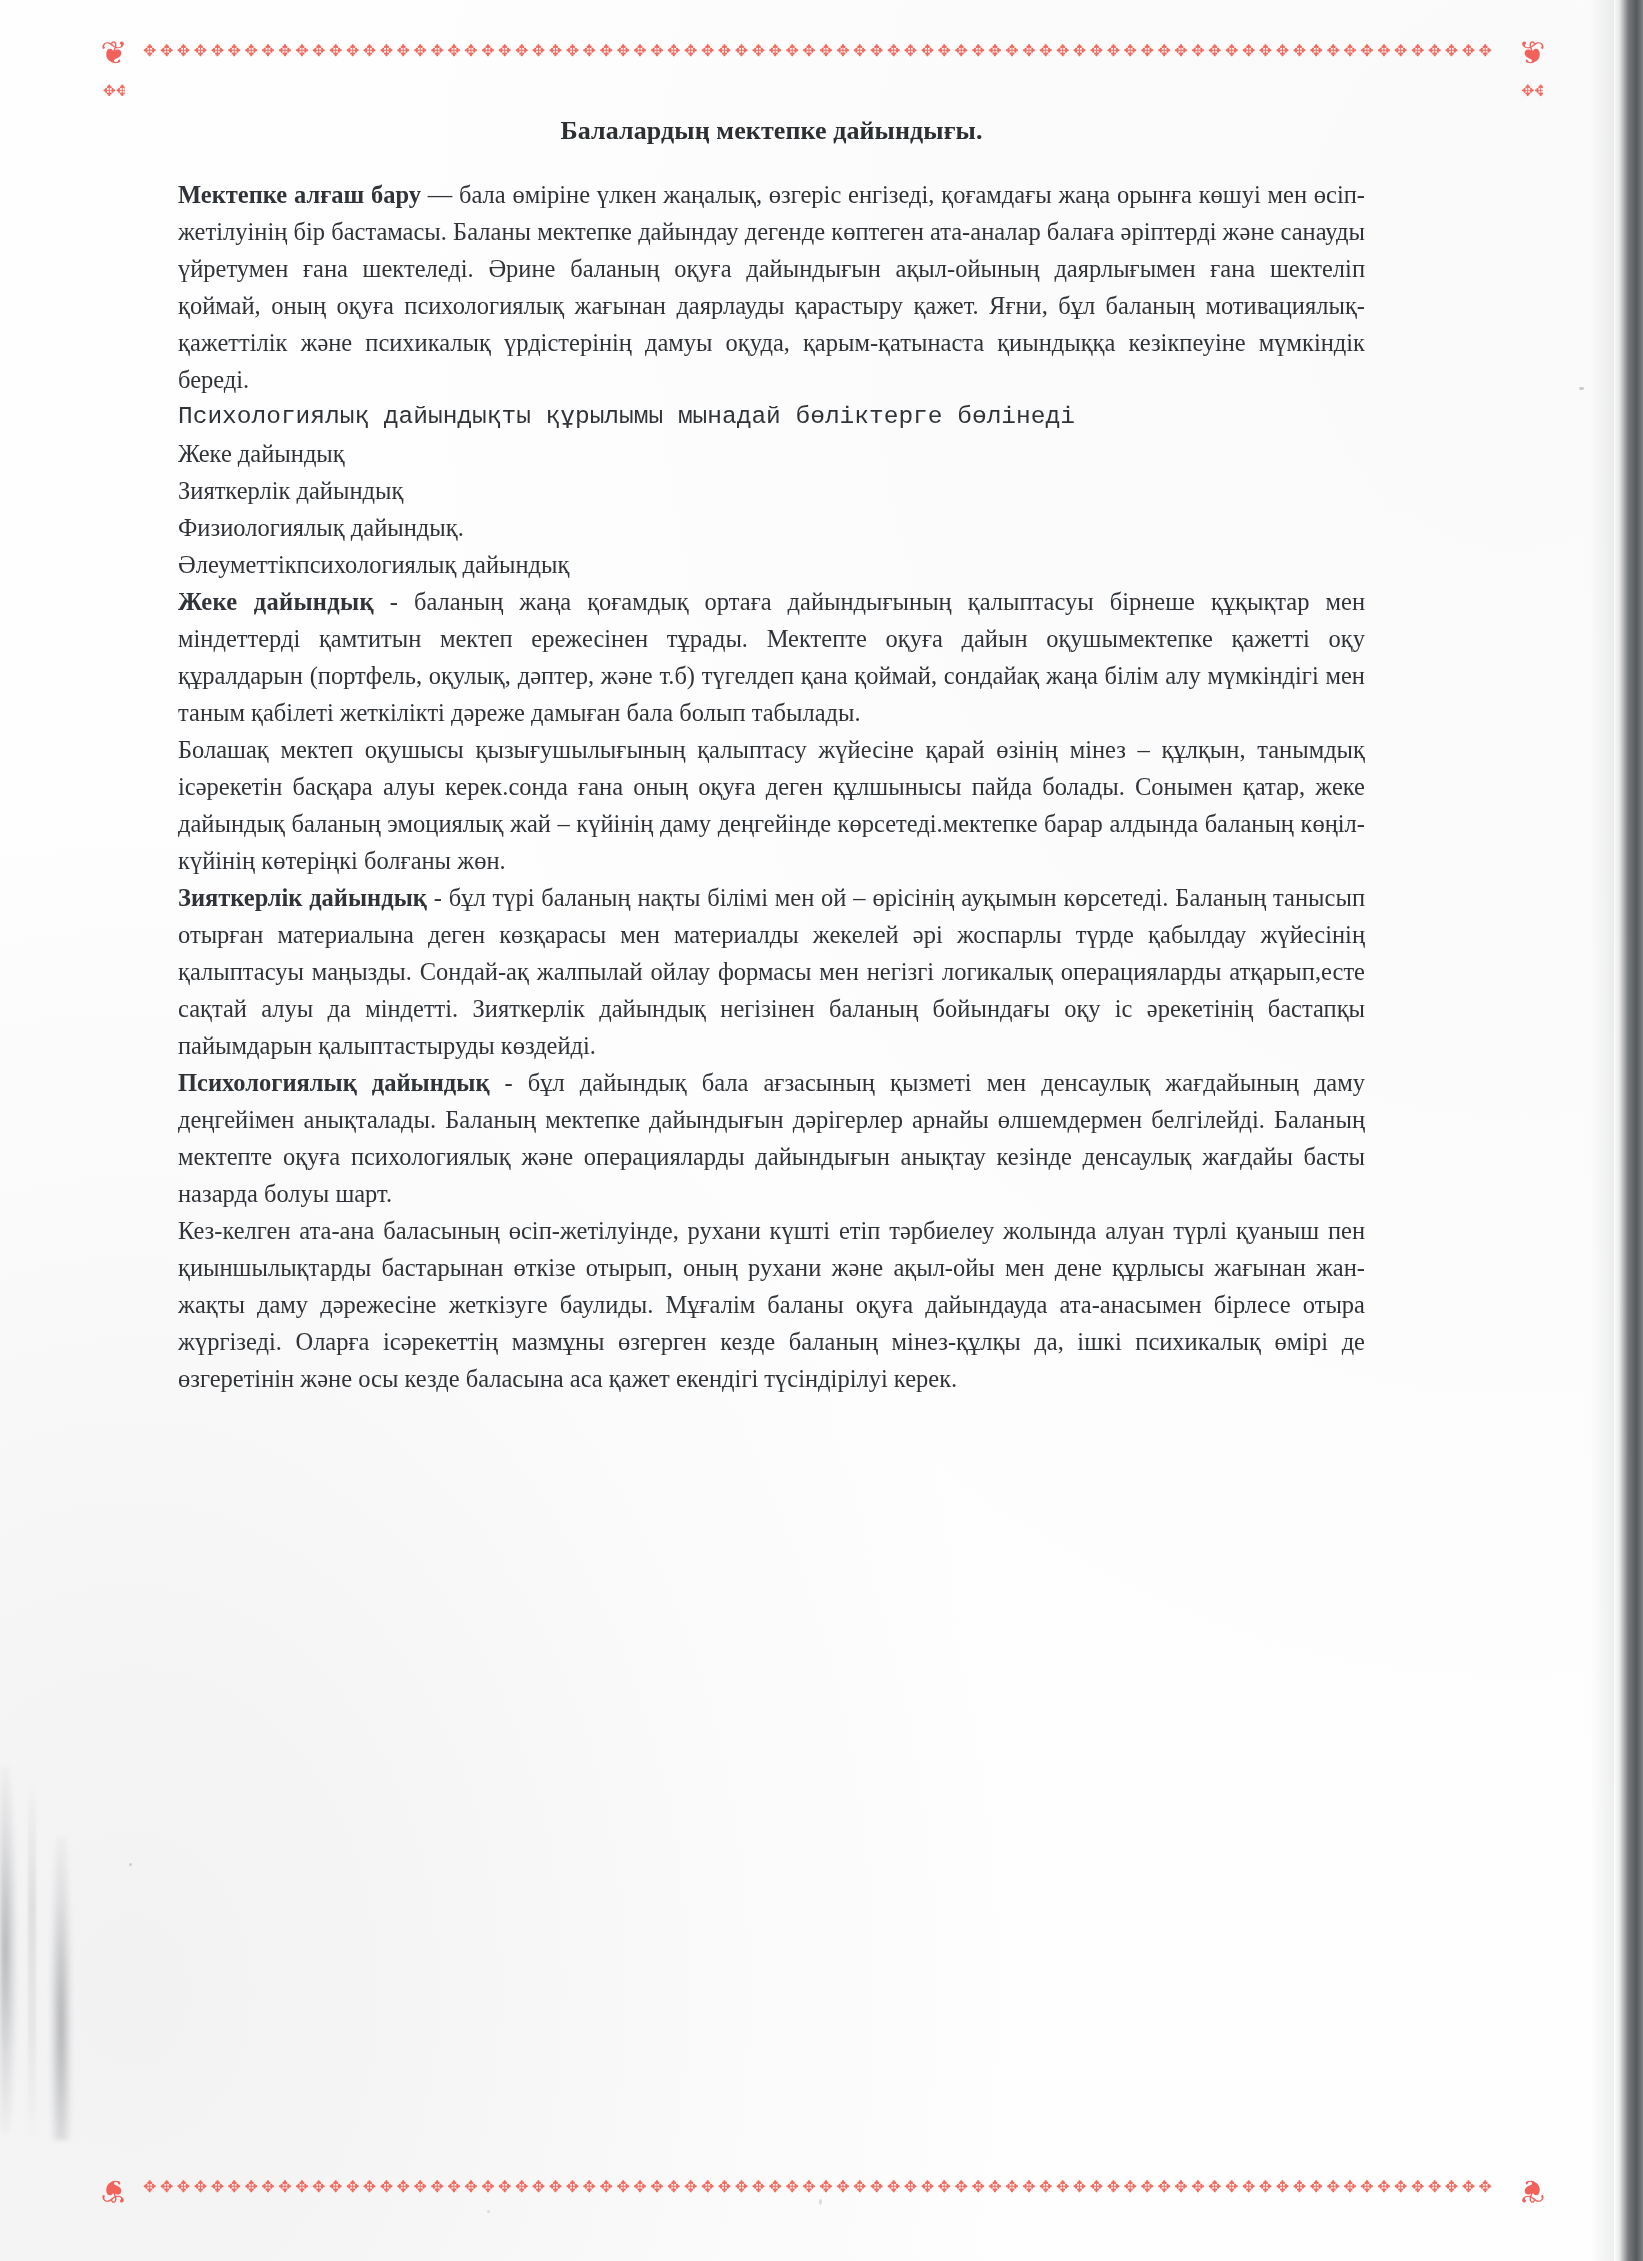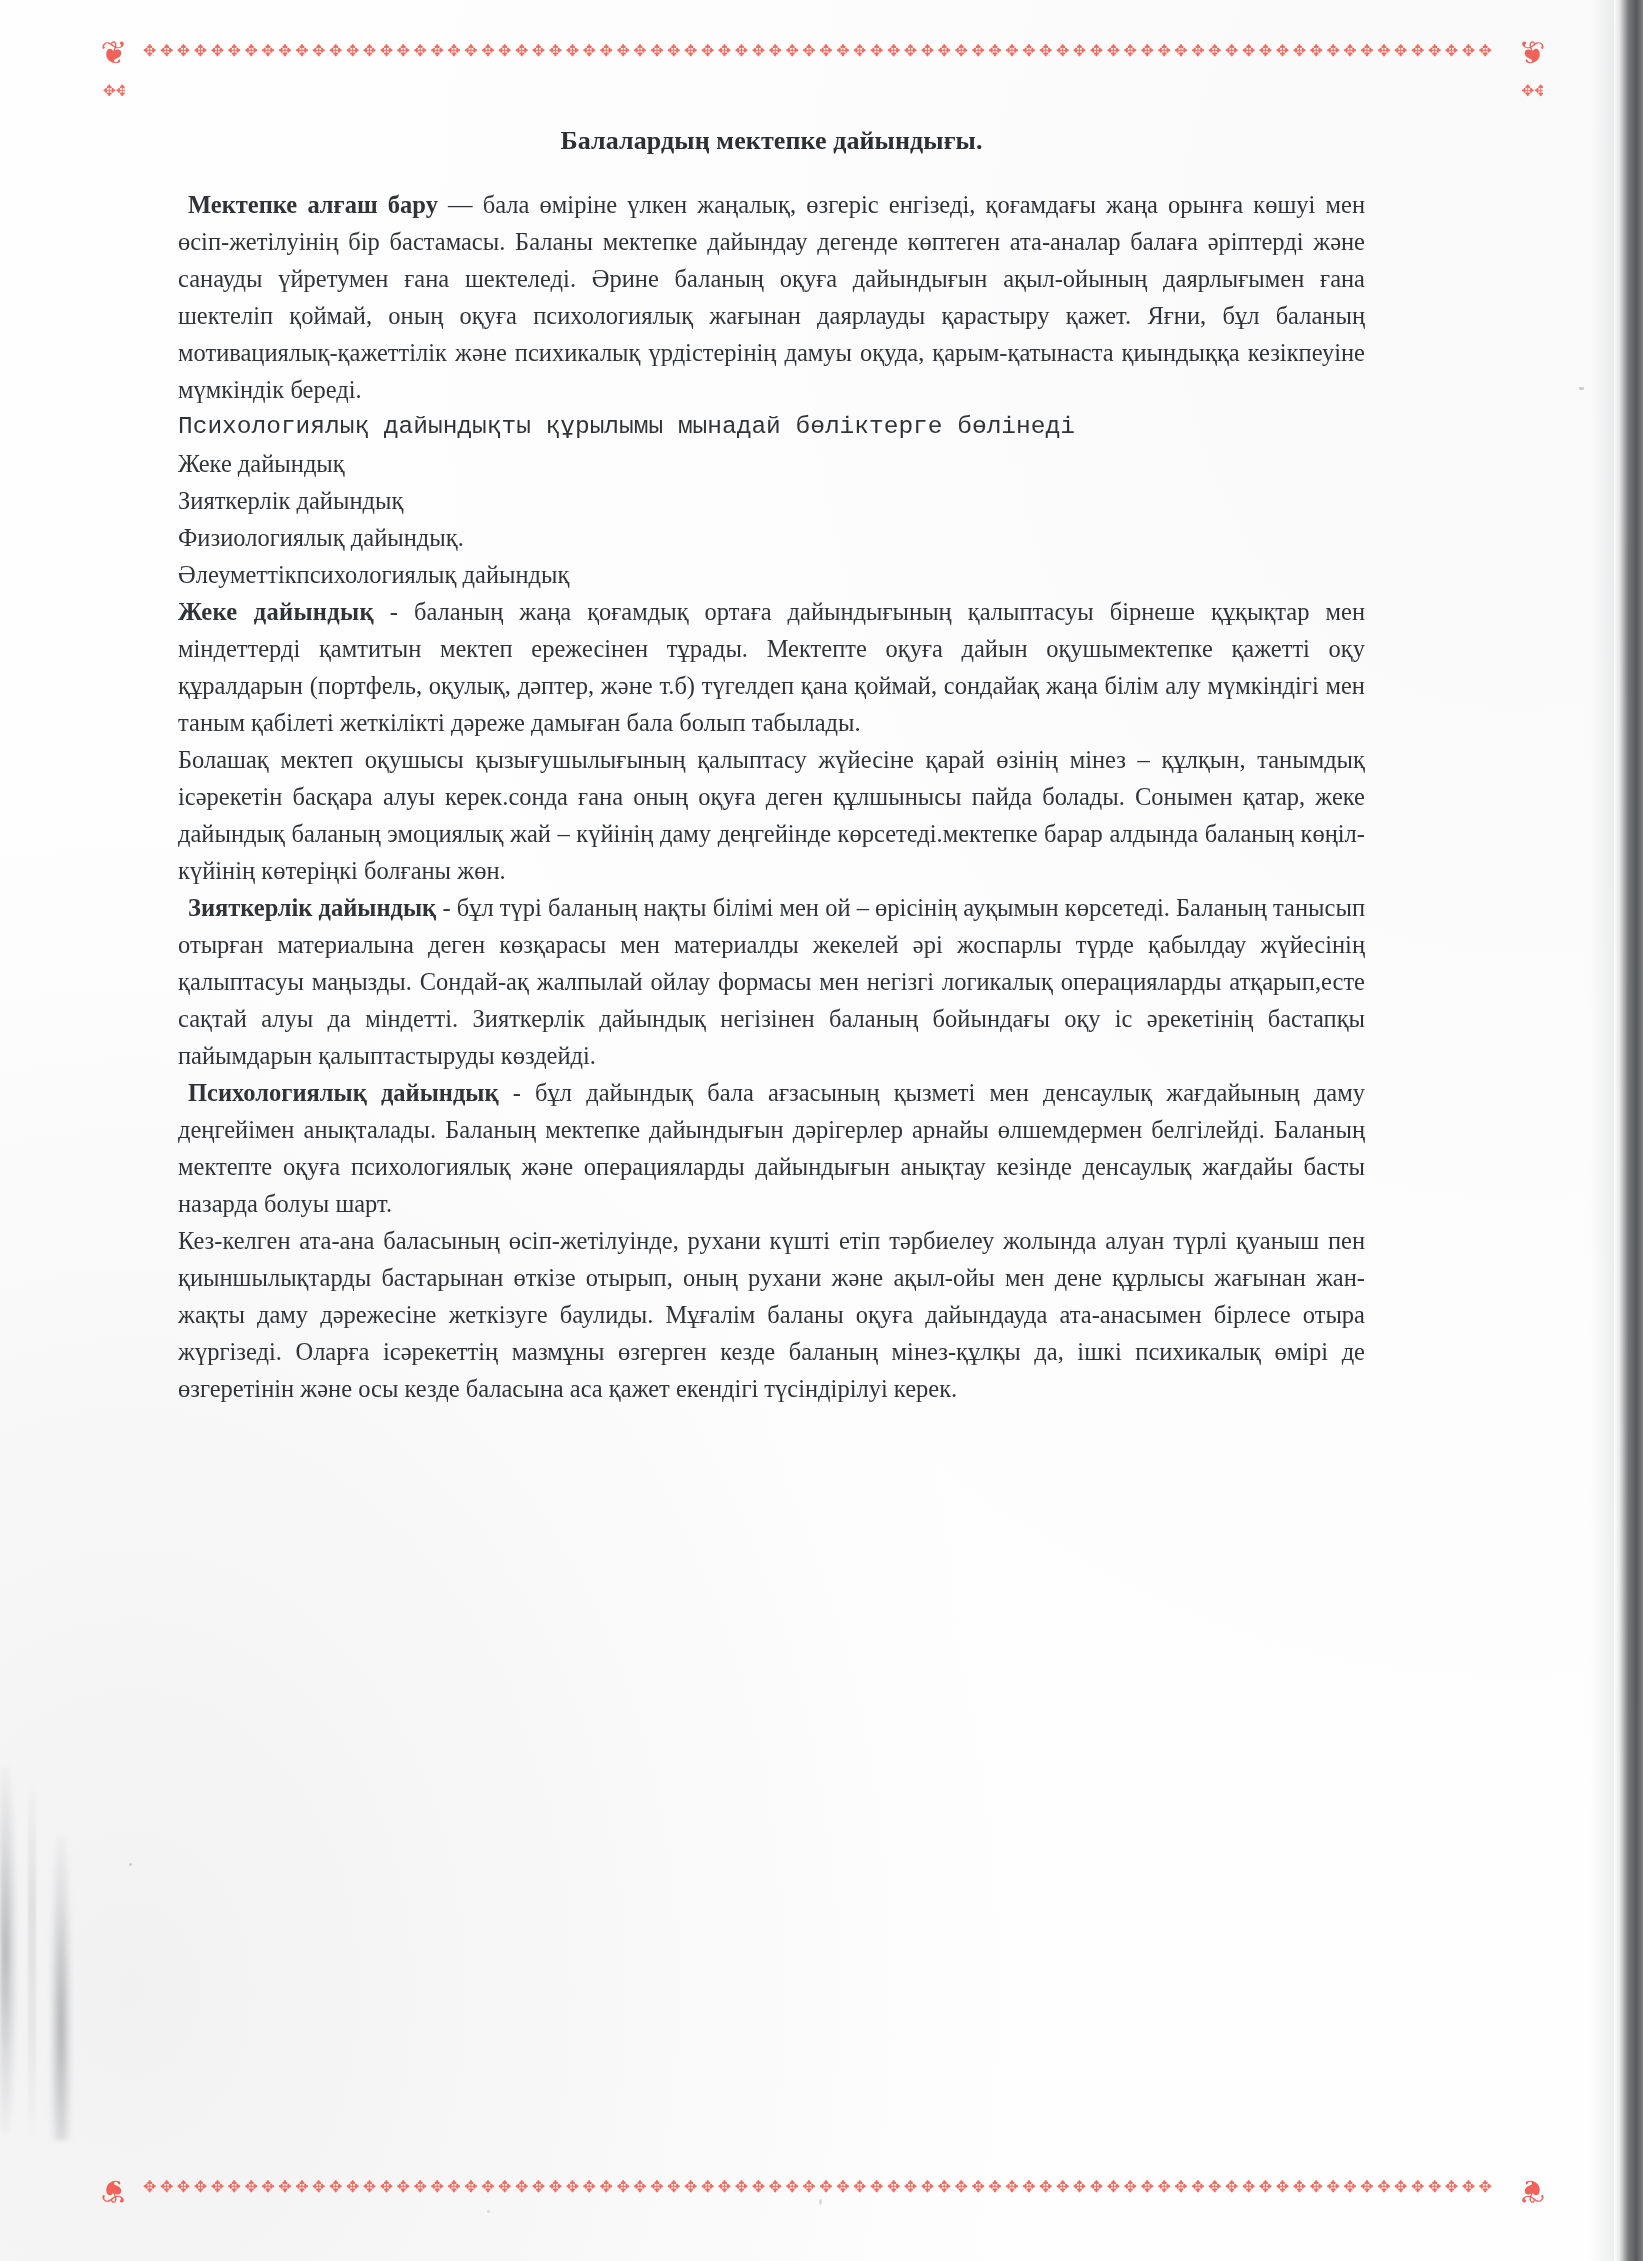--- a/index.html
+++ b/index.html
@@ -146,21 +146,21 @@
   }
   .corner-tl { left: -17px; top: -19.3px; }
   .corner-tr { right: -17px; top: -19.3px; transform: scaleX(-1); }
   .corner-bl { left: -17px; bottom: -20.6px; transform: scaleY(-1); }
   .corner-br { right: -17px; bottom: -20.6px; transform: scale(-1,-1); }
 
   
   .content {
     position: absolute;
     left: 178px;
-    top: 126px;
+    top: 116px;
     width: 1187px;
     color: #2f3336;
   }
 
   .doc-title {
     text-align: center;
     font-size: 26px;
     font-weight: bold;
     letter-spacing: 0.1px;
     margin: 0 0 30px 0;
@@ -174,21 +174,20 @@
     text-align: justify;
     text-justify: inter-word;
     color: #303438;
   }
   p.para.left {
     text-align: left;
     font-family: Liberation Mono, monospace;
   }
   .lead {
     font-weight: bold;
-    margin-left: 10px;
   }
   .lead-wide {
     font-weight: bold;
     letter-spacing: 0.3px;
   }
   .list-line {
     margin: 0;
     font-size: 24.5px;
     line-height: 37px;
     text-align: left;

